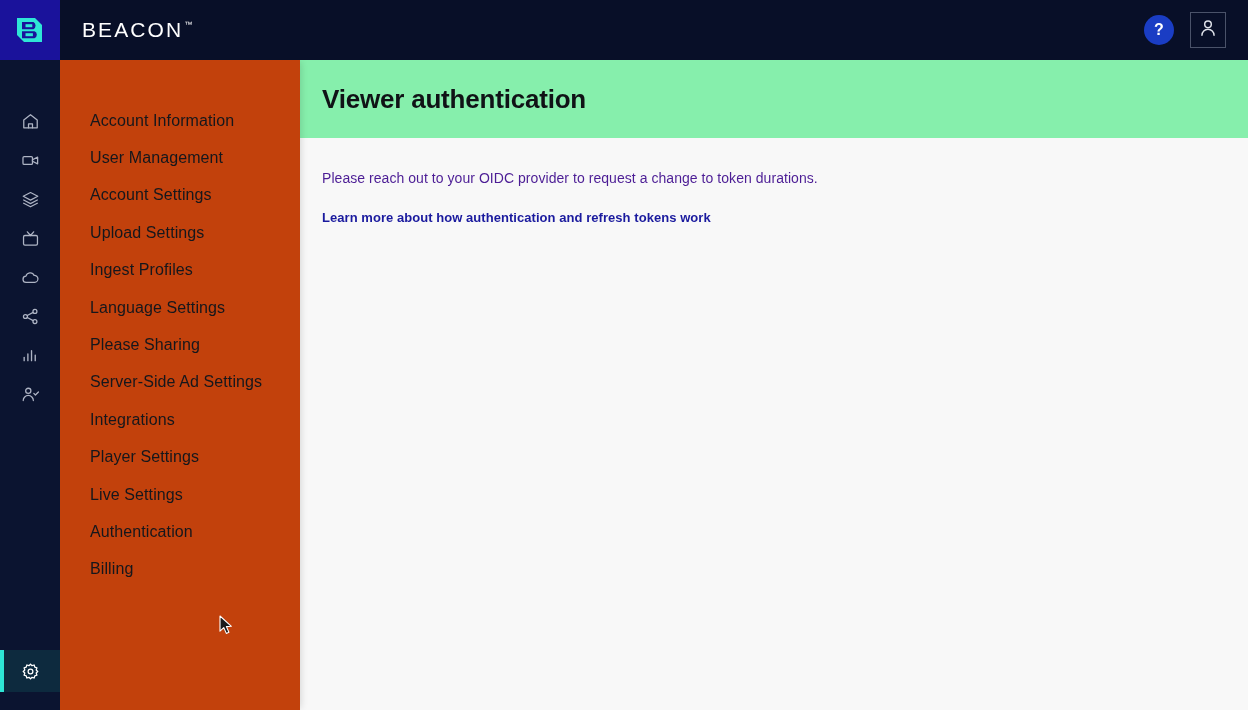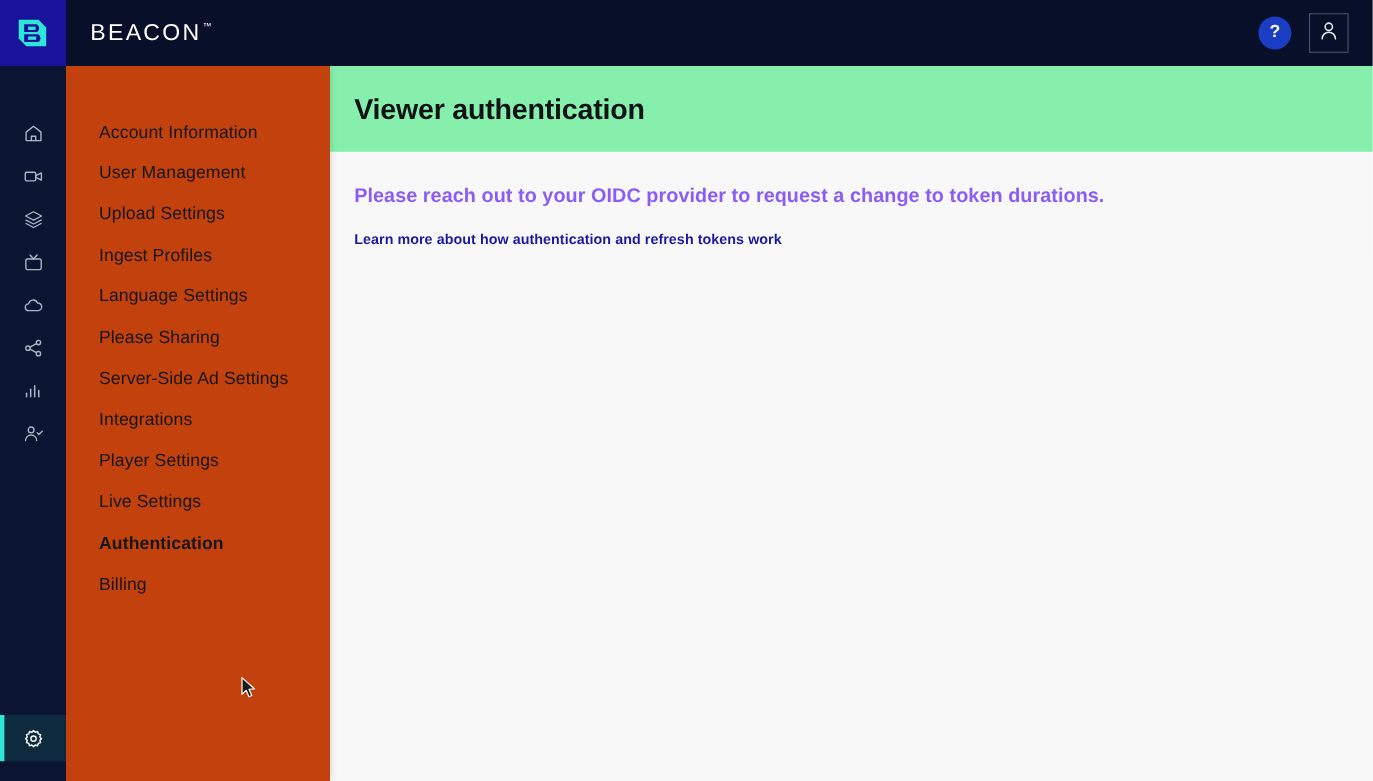--- a/index.html
+++ b/index.html
@@ -93,45 +93,44 @@
   .menu-item {
     height:37.4px;
     display:flex; align-items:center;
     padding-left:30px;
     font-size:16px;
     color:#15171c;
     cursor:pointer;
     white-space:nowrap;
     letter-spacing:0.1px;
   }
-  .menu-item.active { font-weight:bold; }
+  .menu-item.active { font-weight:normal; }
 
   
   .main {
     position:absolute; top:60px; left:300px;
     width:948px; height:650px;
     background:#f8f8f8;
     z-index:10;
   }
   .main-header {
     background:#86efac;
     height:78px;
     display:flex; align-items:center;
     padding-left:22px;
   }
   .page-title {
     font-size:26px; font-weight:bold; color:#101216;
     letter-spacing:-0.2px;
   }
   .main-body { padding:30px 22px 0 22px; }
   .body-text {
-    font-size:18px; color:#8b5cf6;
+    font-size:14px; color:#4c1d95;
     line-height:20px;
     letter-spacing:0.05px;
-    font-weight:bold;
   }
   .learn-link {
     display:inline-block;
     margin-top:22px;
     font-size:13px; font-weight:bold;
     color:#1a1a9e;
     text-decoration:none;
     cursor:pointer;
     letter-spacing:0.05px;
   }
@@ -274,20 +273,23 @@
 
   <div class="settings-panel">
     <div class="menu-list">
       <div class="menu-item">
           <span>Account Information</span>
         </div>
       <div class="menu-item">
           <span>User Management</span>
         </div>
       <div class="menu-item">
+          <span>Account Settings</span>
+        </div>
+      <div class="menu-item">
           <span>Upload Settings</span>
         </div>
       <div class="menu-item">
           <span>Ingest Profiles</span>
         </div>
       <div class="menu-item">
           <span>Language Settings</span>
         </div>
       <div class="menu-item">
           <span>Please Sharing</span>

